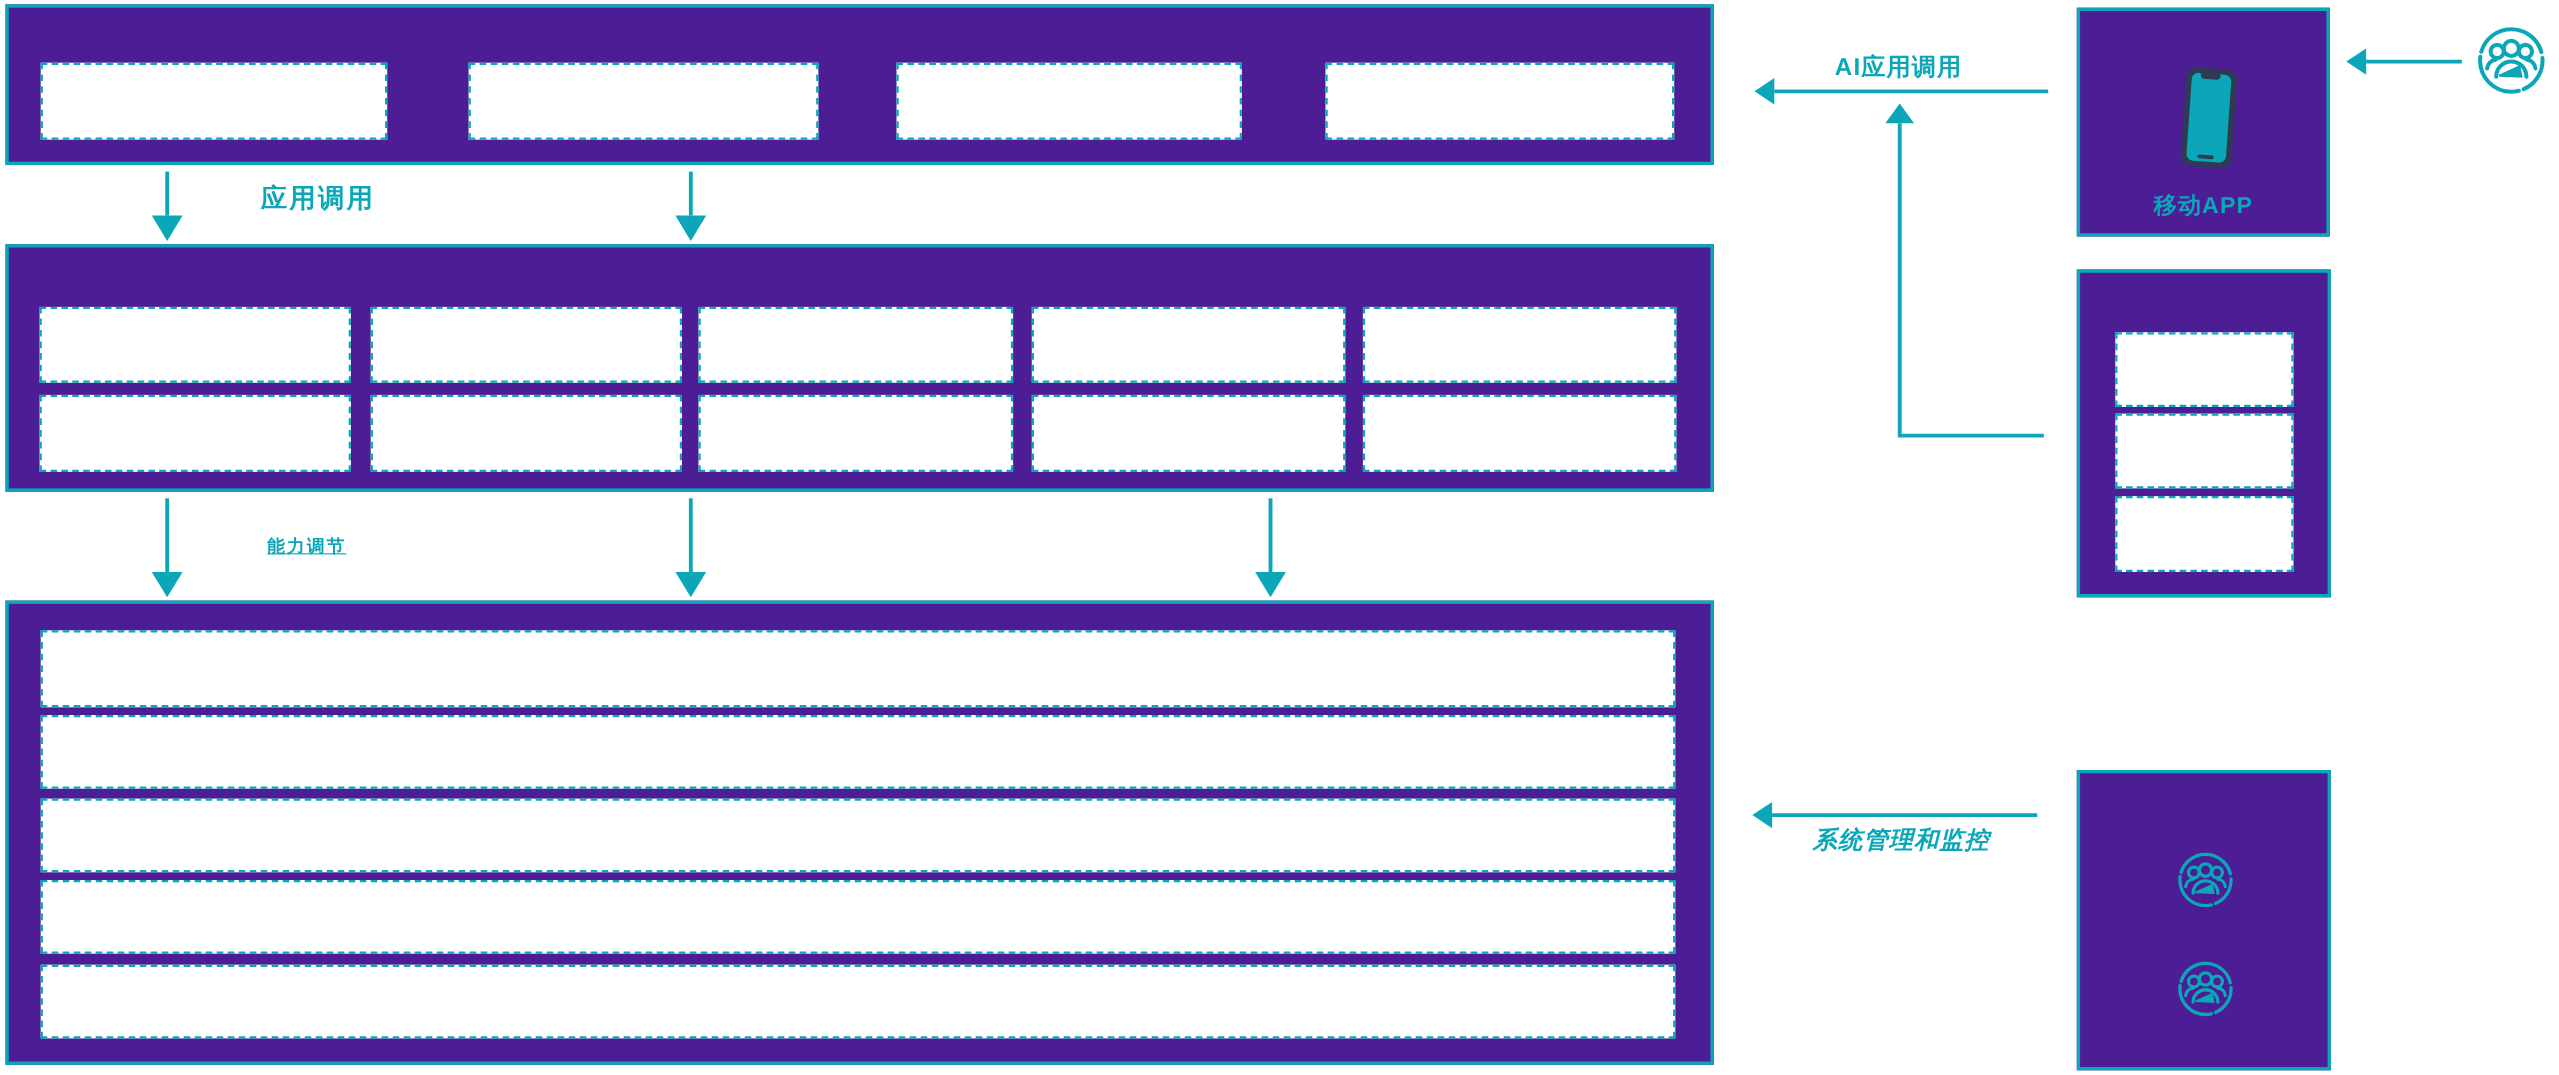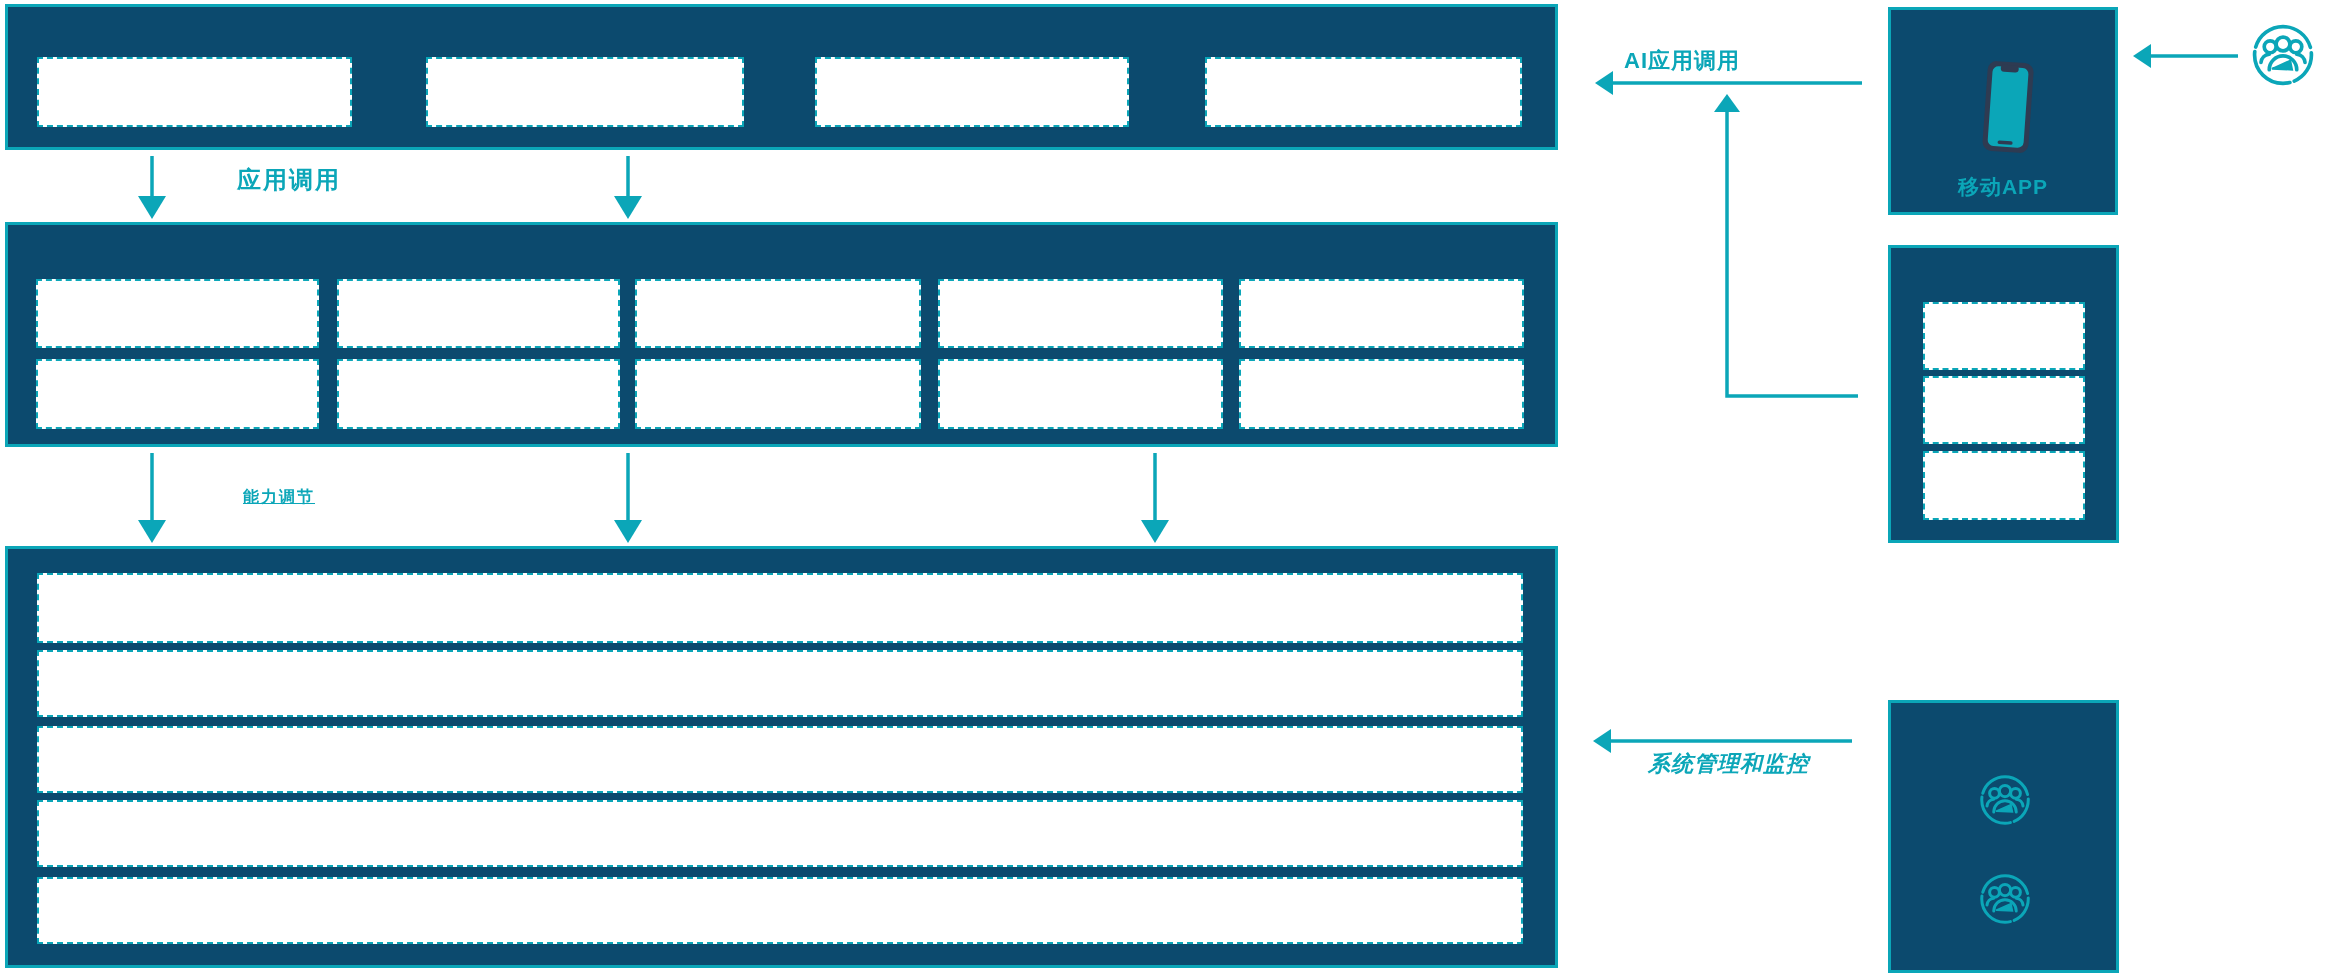--- a/index.html
+++ b/index.html
@@ -1,18 +1,18 @@
 <!DOCTYPE html>
 <html><head>
 <meta charset="utf-8">
 <style>
   html,body{margin:0;padding:0;background:#ffffff;}
   #canvas{position:relative;width:2326px;height:977px;background:#ffffff;overflow:hidden;
           font-family:"Liberation Sans", sans-serif;}
-  .solidbox{position:absolute;border:3px solid #0ba6b8;background:#0c4a6e;box-sizing:border-box;}
+  .solidbox{position:absolute;border:3px solid #0ba6b8;background:#4c1d95;box-sizing:border-box;}
   .dashbox{position:absolute;border:2px dashed #0ba6b8;background:#ffffff;box-sizing:border-box;}
   .lbl{position:absolute;color:#0ba6b8;font-weight:700;letter-spacing:2px;white-space:nowrap;}
   .overlay{position:absolute;left:0;top:0;pointer-events:none;}
   .centerlbl{position:absolute;width:100%;text-align:center;color:#0ba6b8;font-weight:700;}
 </style>
 </head>
 <body>
 
 <div id="canvas">
 
@@ -59,21 +59,21 @@
     <div class="centerlbl" style="top:163px;font-size:21px;letter-spacing:1px;">移动APP</div>
   </div>
 
   <div class="solidbox" style="left:1888px;top:245px;width:231px;height:298px;"></div>
   <div class="dashbox" style="left:1923px;top:302px;width:162px;height:68px;"></div>
   <div class="dashbox" style="left:1923px;top:376px;width:162px;height:68px;"></div>
   <div class="dashbox" style="left:1923px;top:451px;width:162px;height:69px;"></div>
 
   <div class="solidbox" style="left:1888px;top:700px;width:231px;height:273px;"></div>
 
-  <div class="lbl" style="left:1624px;top:46px;font-size:22px;letter-spacing:1px;">AI应用调用</div>
+  <div class="lbl" style="left:1668px;top:46px;font-size:22px;letter-spacing:1px;">AI应用调用</div>
   <div class="lbl" style="left:1648px;top:749px;font-size:22px;letter-spacing:1px;font-style:italic;">系统管理和监控</div>
 
   <svg class="overlay" width="2326" height="977" viewBox="0 0 2326 977">
     <g stroke="#0ba6b8" stroke-width="3.5" fill="#0ba6b8">
 
       <g>
         <line x1="152" y1="156" x2="152" y2="196"></line>
         <polygon points="138,196 166,196 152,219" stroke="none"></polygon>
       </g>
       <g>

